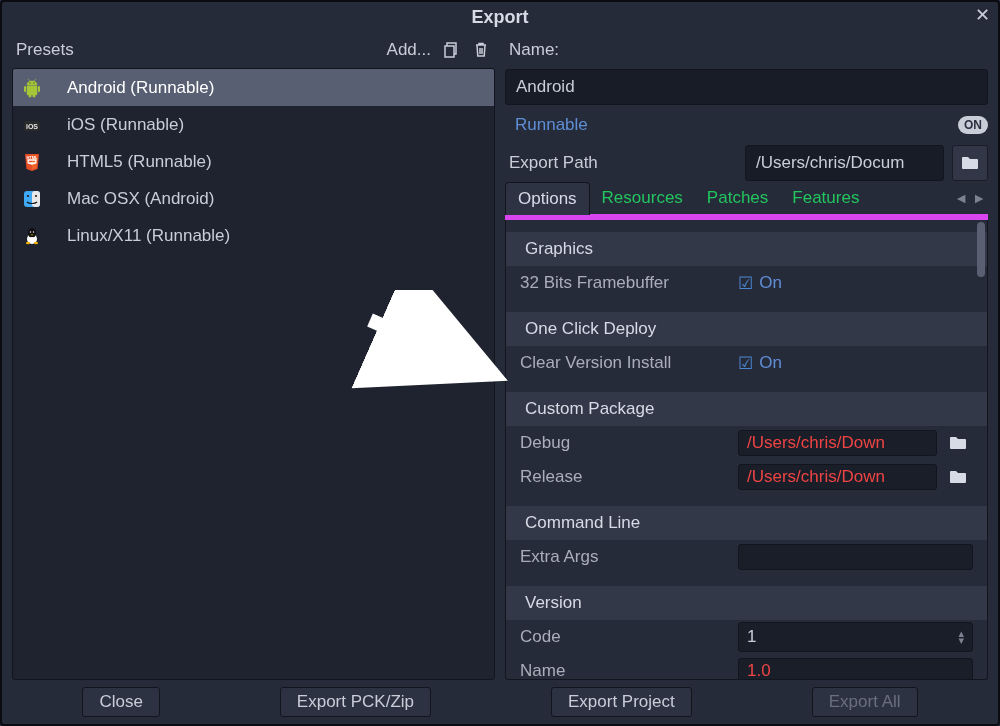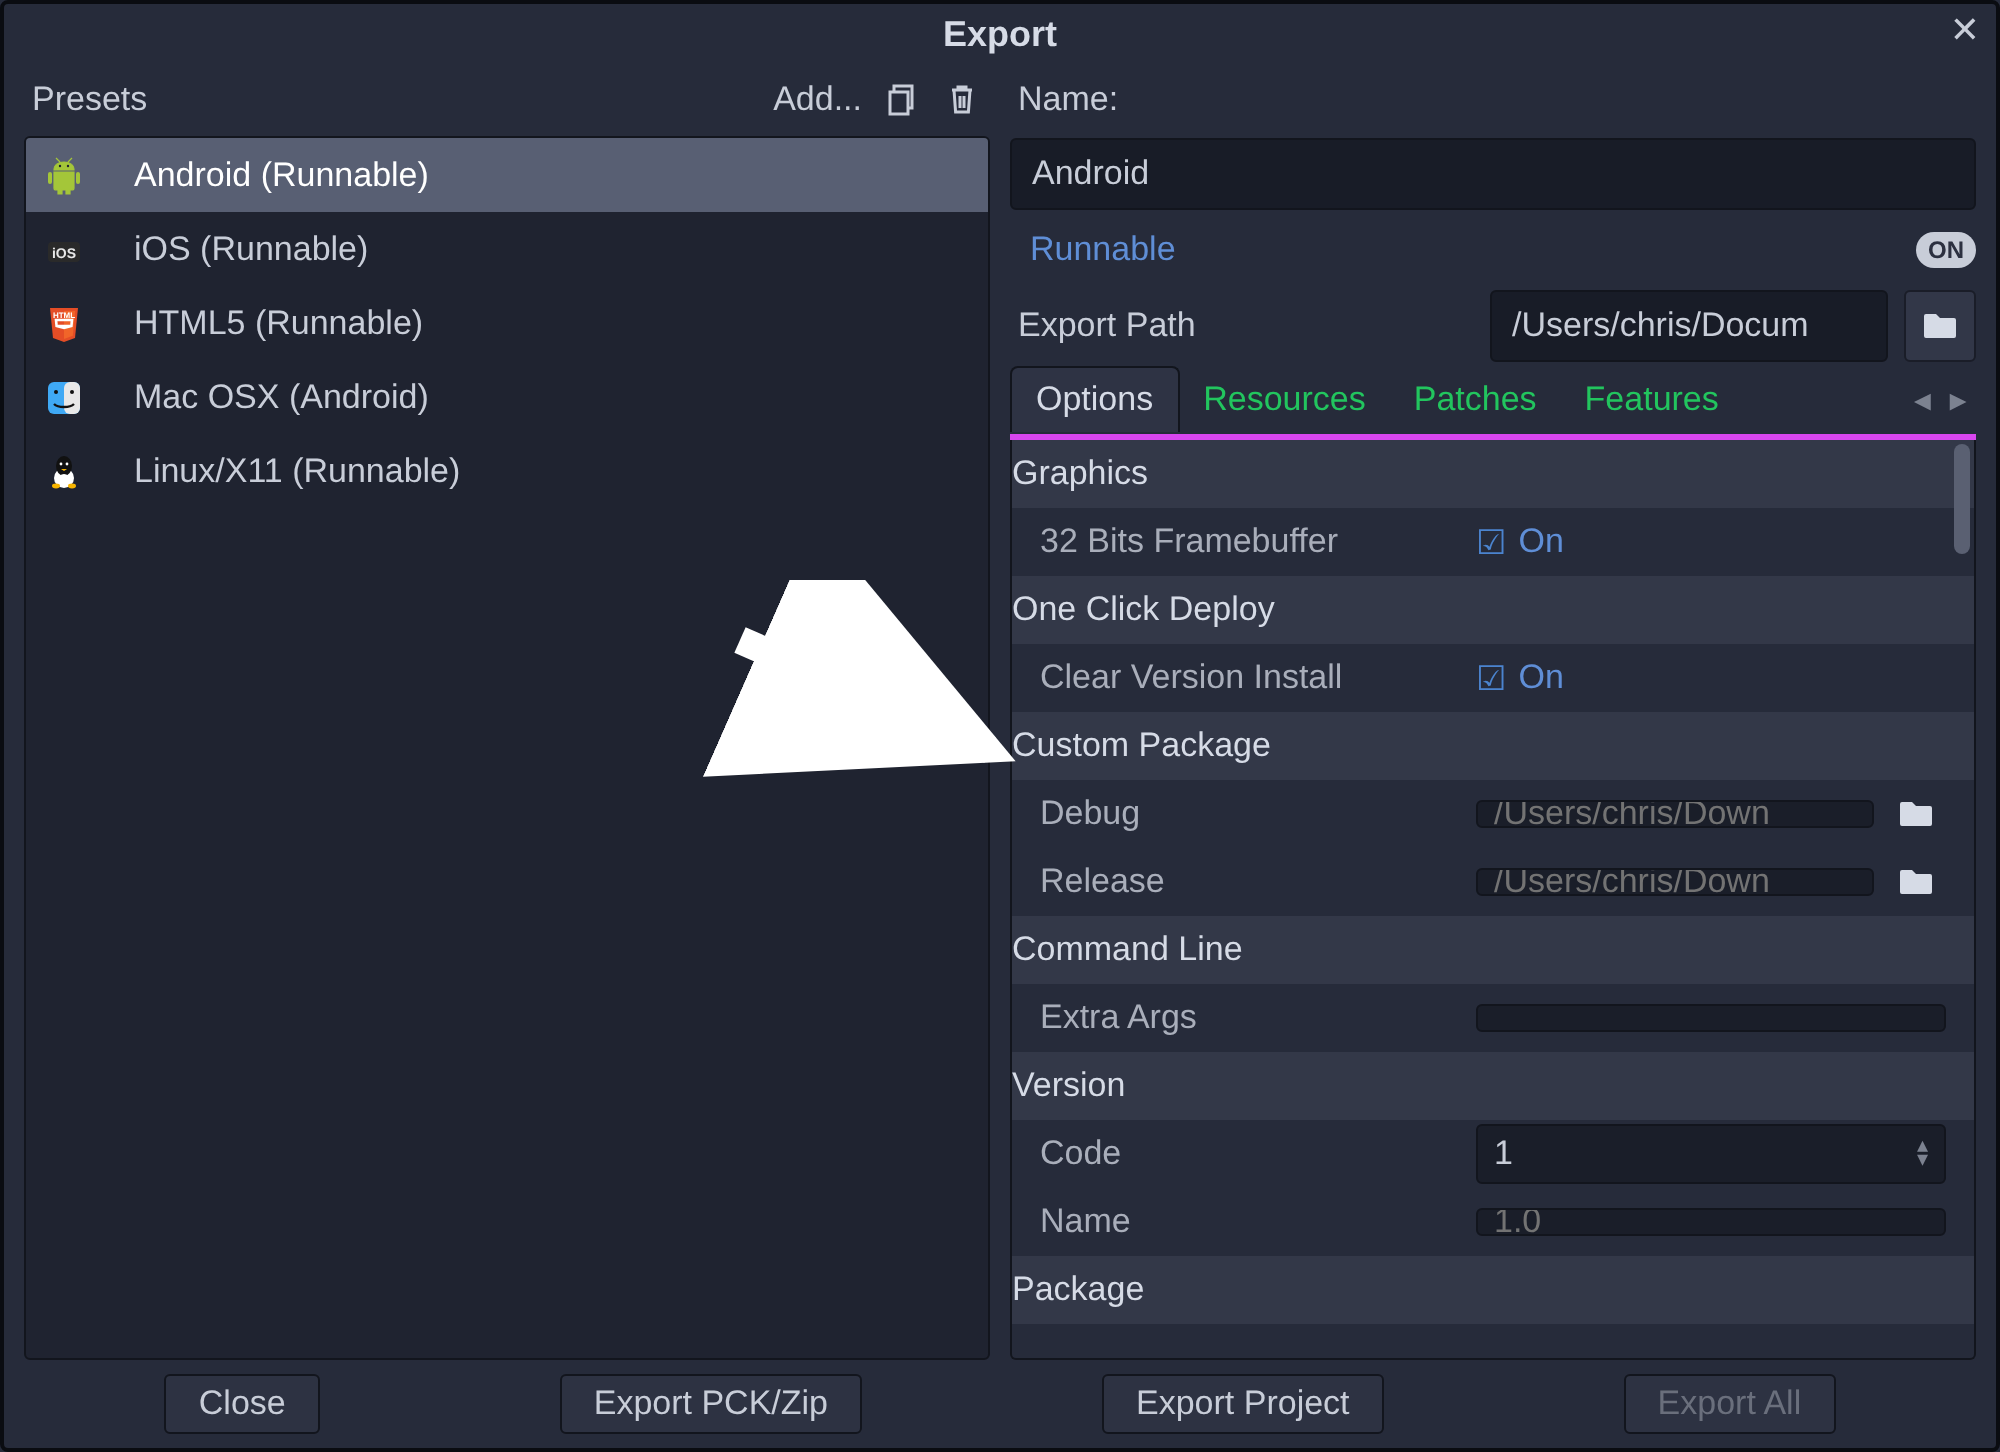--- a/index.html
+++ b/index.html
@@ -116,21 +116,21 @@
   border-radius: 3px;
   display: inline-flex;
   align-items: center;
   justify-content: center;
   cursor: pointer;
 }
 .tabs-row {
   display: flex;
   align-items: center;
   height: 38px;
-  border-bottom: 3px solid #d946ef;
+  border-bottom: 6px solid #d946ef;
 }
 .tab {
   padding: 6px 12px;
   color: #22c55e;
   cursor: pointer;
   border-top-left-radius: 4px;
   border-top-right-radius: 4px;
 }
 .tab.active {
   background: #2e3344;
@@ -166,38 +166,39 @@
 .opt-row {
   display: flex;
   align-items: center;
   height: 34px;
   padding-right: 14px;
 }
 .opt-section {
   background: #333848;
   color: #d6dbe6;
   font-weight: normal;
-  padding-left: 0;
+  padding-left: 19px;
+  margin-top: 12px;
 }
 .opt-label { width: 232px; padding-left: 14px; color: #a9aeba; }
 .opt-value { flex: 1; display: flex; align-items: center; gap: 6px; }
 .opt-check { color: #4b84cf; cursor: pointer; }
 .opt-row .folder-mini {
   width: 30px; height: 30px;
   display: inline-flex; align-items: center; justify-content: center;
   cursor: pointer;
 }
 .opt-input {
   flex: 1;
   background: #1a1e29;
   border: 1px solid #12151d;
   border-radius: 3px;
-  height: 14px;
+  height: 26px;
   padding: 0 8px;
-  color: #737373;
+  color: #ef4444;
   display: flex;
   align-items: center;
   overflow: hidden;
   white-space: nowrap;
 }
 .opt-spinner {
   flex: 1;
   background: #1a1e29;
   border: 1px solid #12151d;
   border-radius: 3px;

